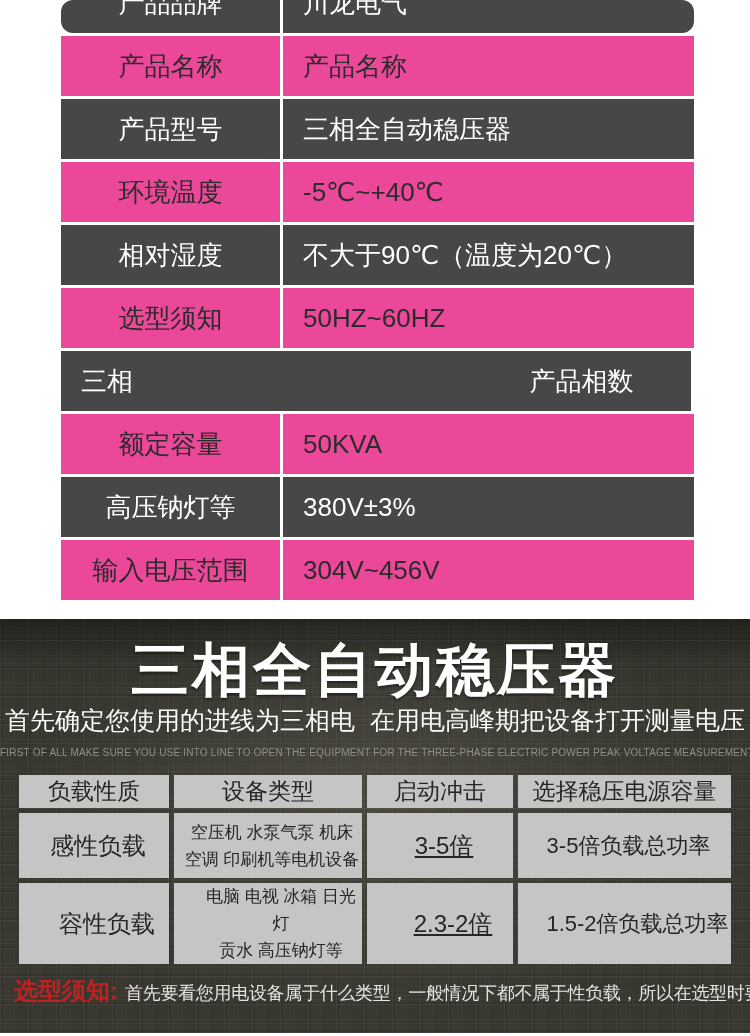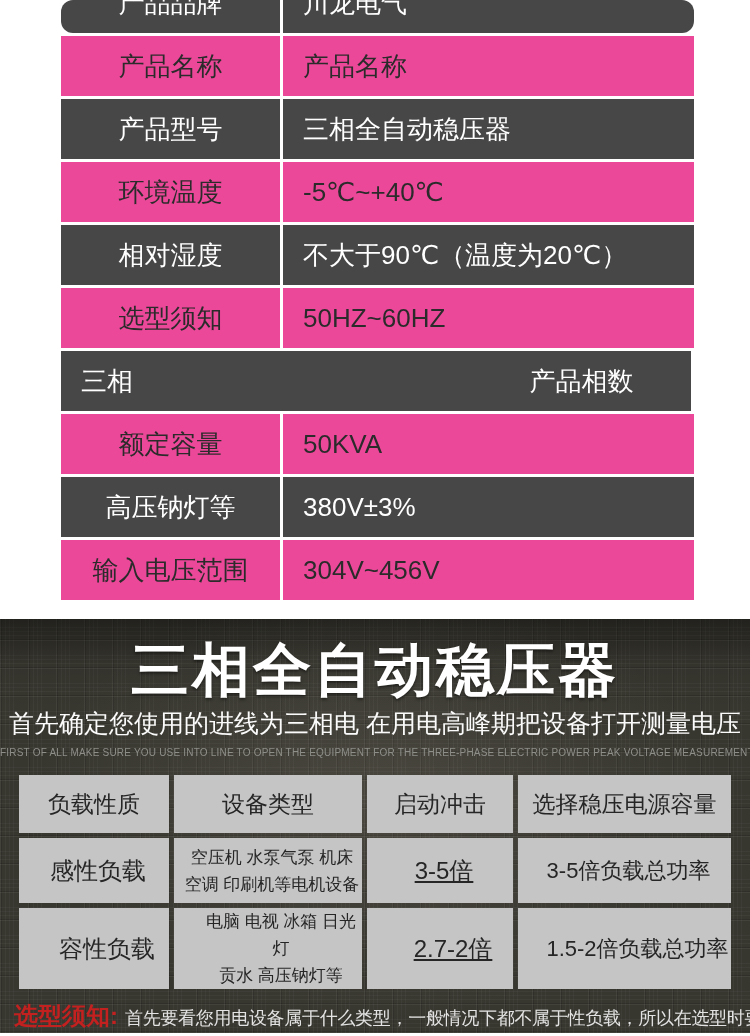--- a/index.html
+++ b/index.html
@@ -56,20 +56,21 @@
     padding-top: 18px;
     text-shadow: 0 2px 3px rgba(0,0,0,0.45);
   }
   .promo-subtitle {
     text-align: center;
     color: #fbfbfb;
     font-size: 25px;
     line-height: 32px;
     margin-top: 4px;
     white-space: nowrap;
+    font-family: Liberation Mono, monospace;
   }
   .promo-caption {
     text-align: center;
     color: #8f8f8a;
     font-size: 10px;
     letter-spacing: 0.2px;
     margin-top: 8px;
     white-space: nowrap;
   }
 
@@ -82,21 +83,21 @@
     margin: 12px auto 0;
   }
   table.sel-table th, table.sel-table td {
     background: #c5c5c5;
     color: #262626;
     text-align: center;
     vertical-align: middle;
     padding: 0;
     overflow: hidden;
   }
-  table.sel-table th { font-weight: normal; font-size: 23px; height: 58px; }
+  table.sel-table th { font-weight: normal; font-size: 23px; height: 33px; }
   tr.sel-row-1 td { height: 65px; padding-left: 8px; }
   tr.sel-row-2 td { height: 69px; padding-left: 26px; }
   td.load-cell  { font-size: 24px; }
   td.devices-cell { font-size: 17px; text-align: left; padding-left: 7px; line-height: 27px; }
   td.surge-cell { font-size: 24px; text-decoration: underline; }
   td.capacity-cell { font-size: 22px; }
 
   
   .notice { margin: 6px 0 0 14px; white-space: nowrap; }
   .notice-label {
@@ -194,21 +195,21 @@
       </td>
       <td class="surge-cell">3-5倍</td>
       <td class="capacity-cell">3-5倍负载总功率</td>
     </tr>
     <tr class="sel-row-2">
       <td class="load-cell">容性负载</td>
       <td class="devices-cell">
         <div>电脑 电视 冰箱 日光灯</div>
         <div>贡水 高压钠灯等</div>
       </td>
-      <td class="surge-cell">2.7-2倍</td>
+      <td class="surge-cell">2.3-2倍</td>
       <td class="capacity-cell">1.5-2倍负载总功率</td>
     </tr>
   </tbody>
     </table>
 
   <div class="notice">
     <span class="notice-label">选型须知:</span><span class="notice-text">首先要看您用电设备属于什么类型，一般情况下都不属于性负载，所以在选型时要按</span>
   </div>
 
 </div>

